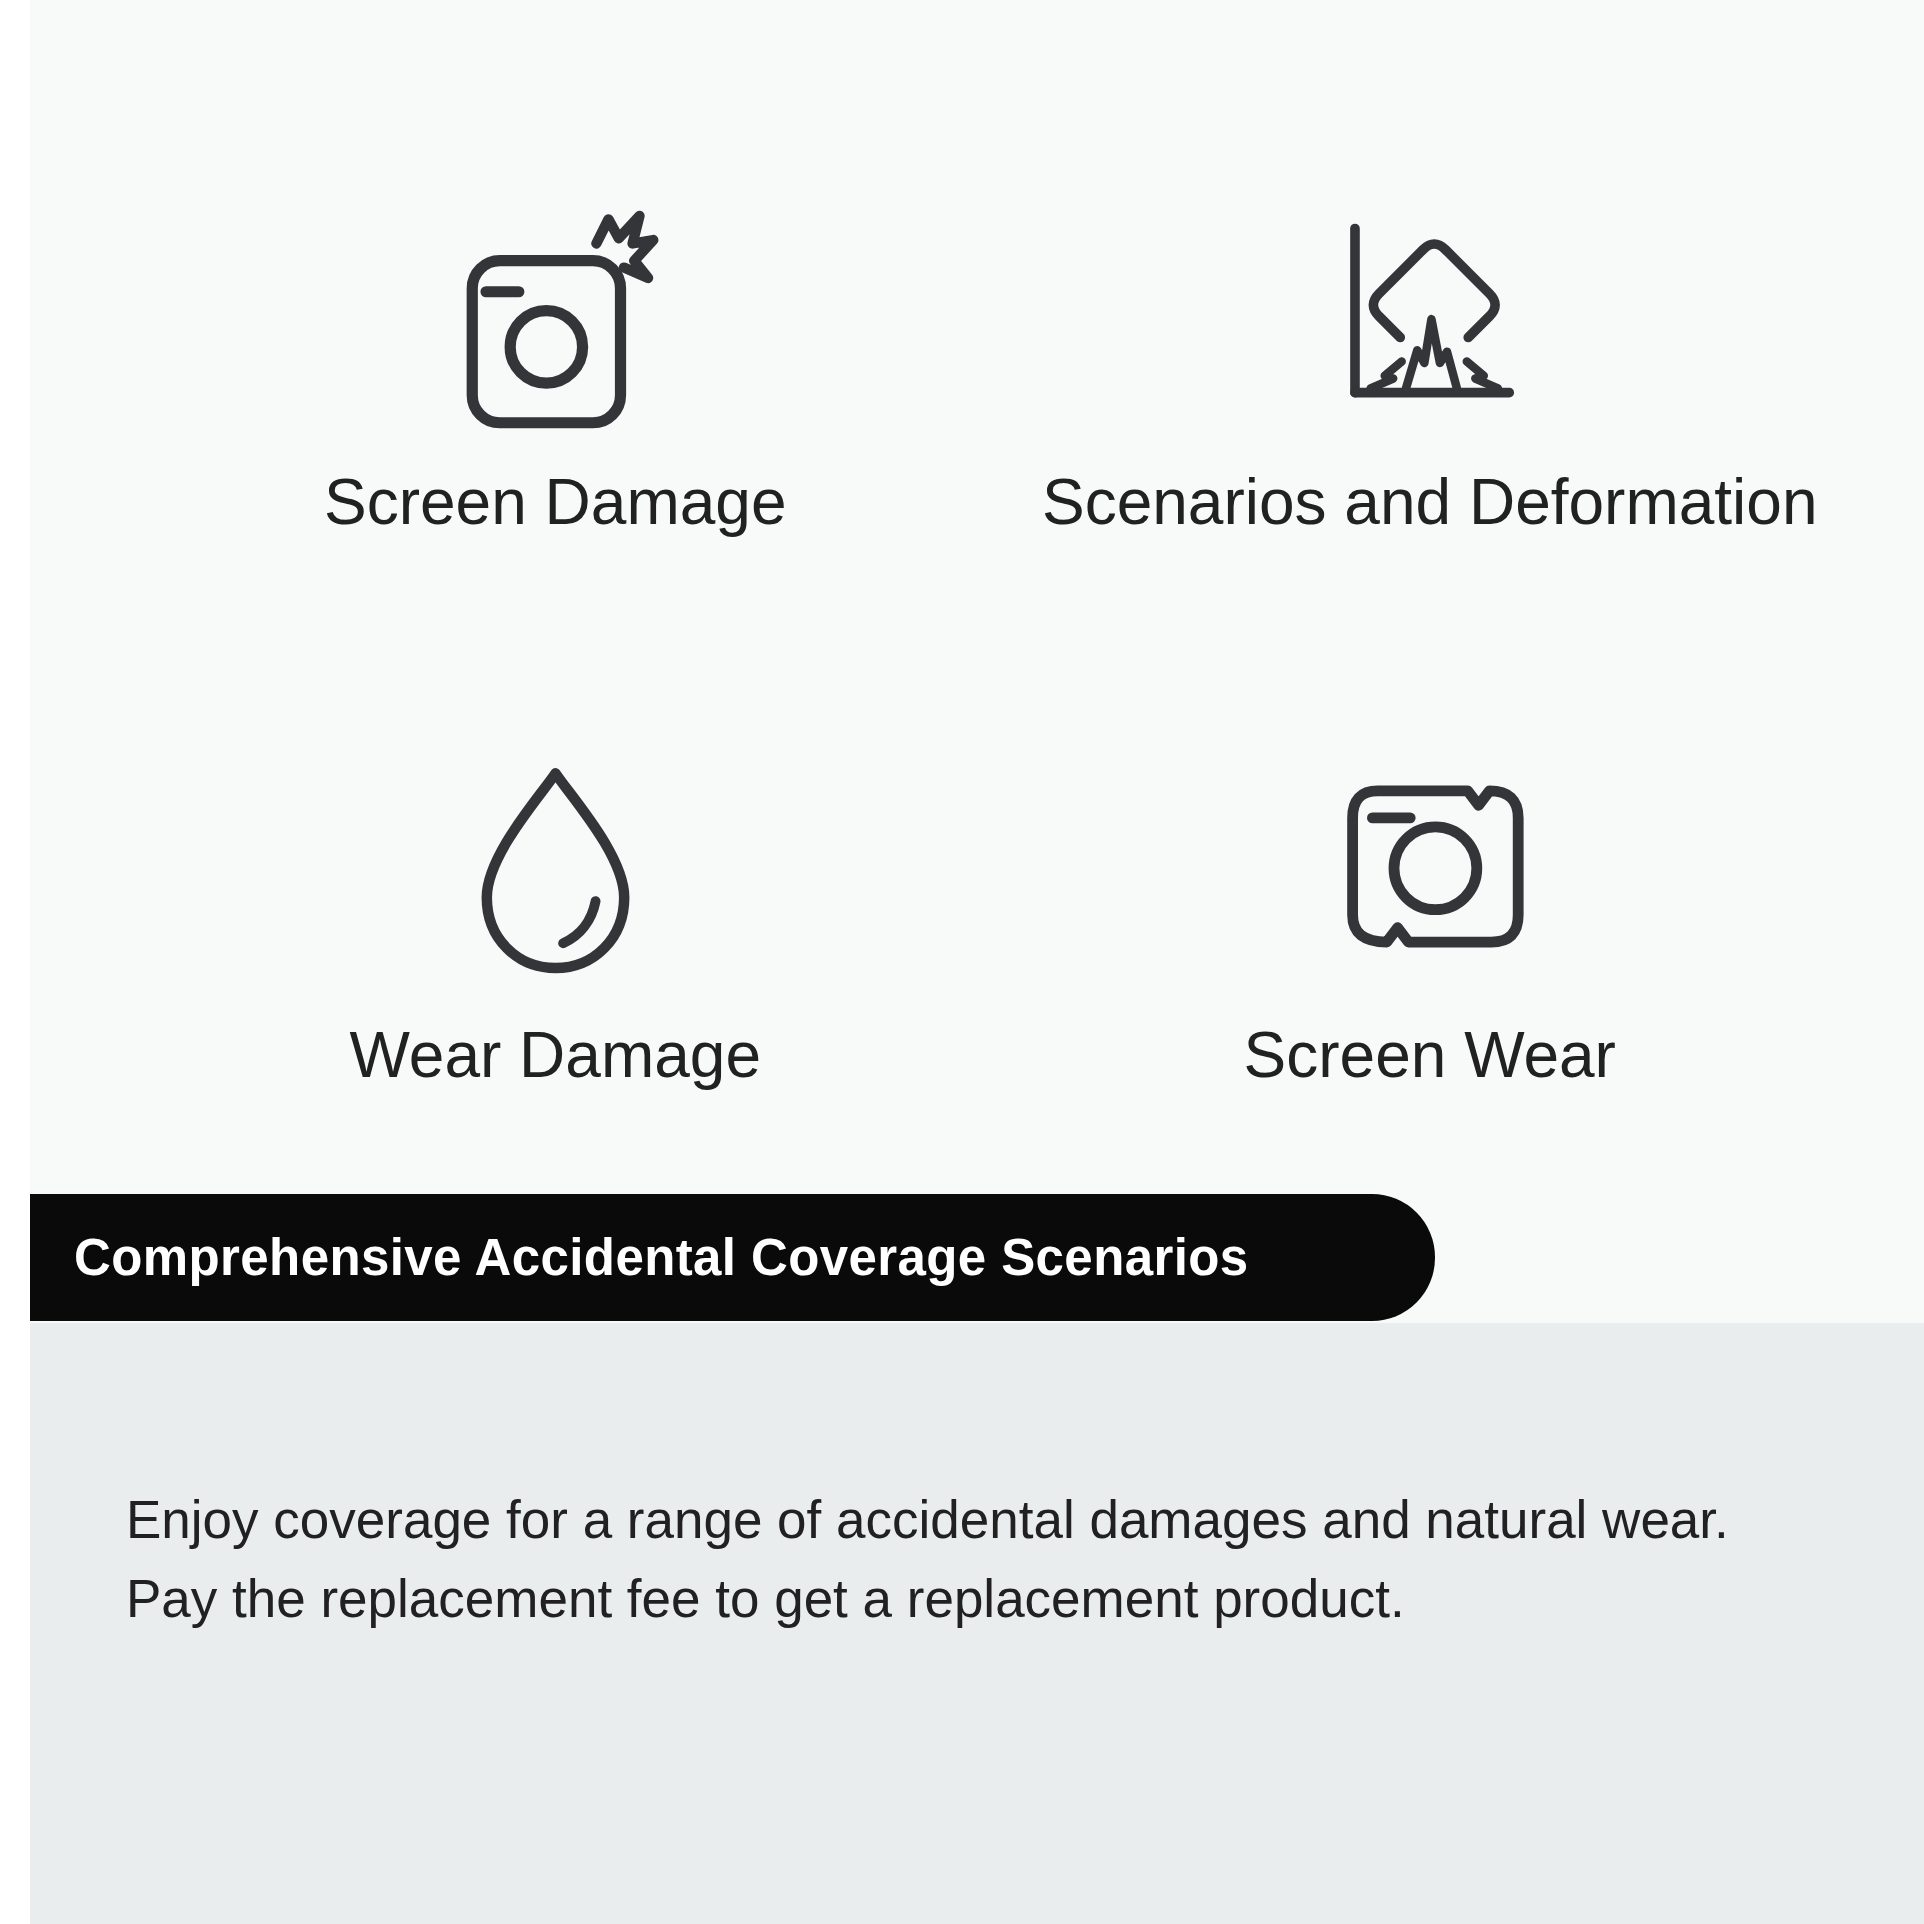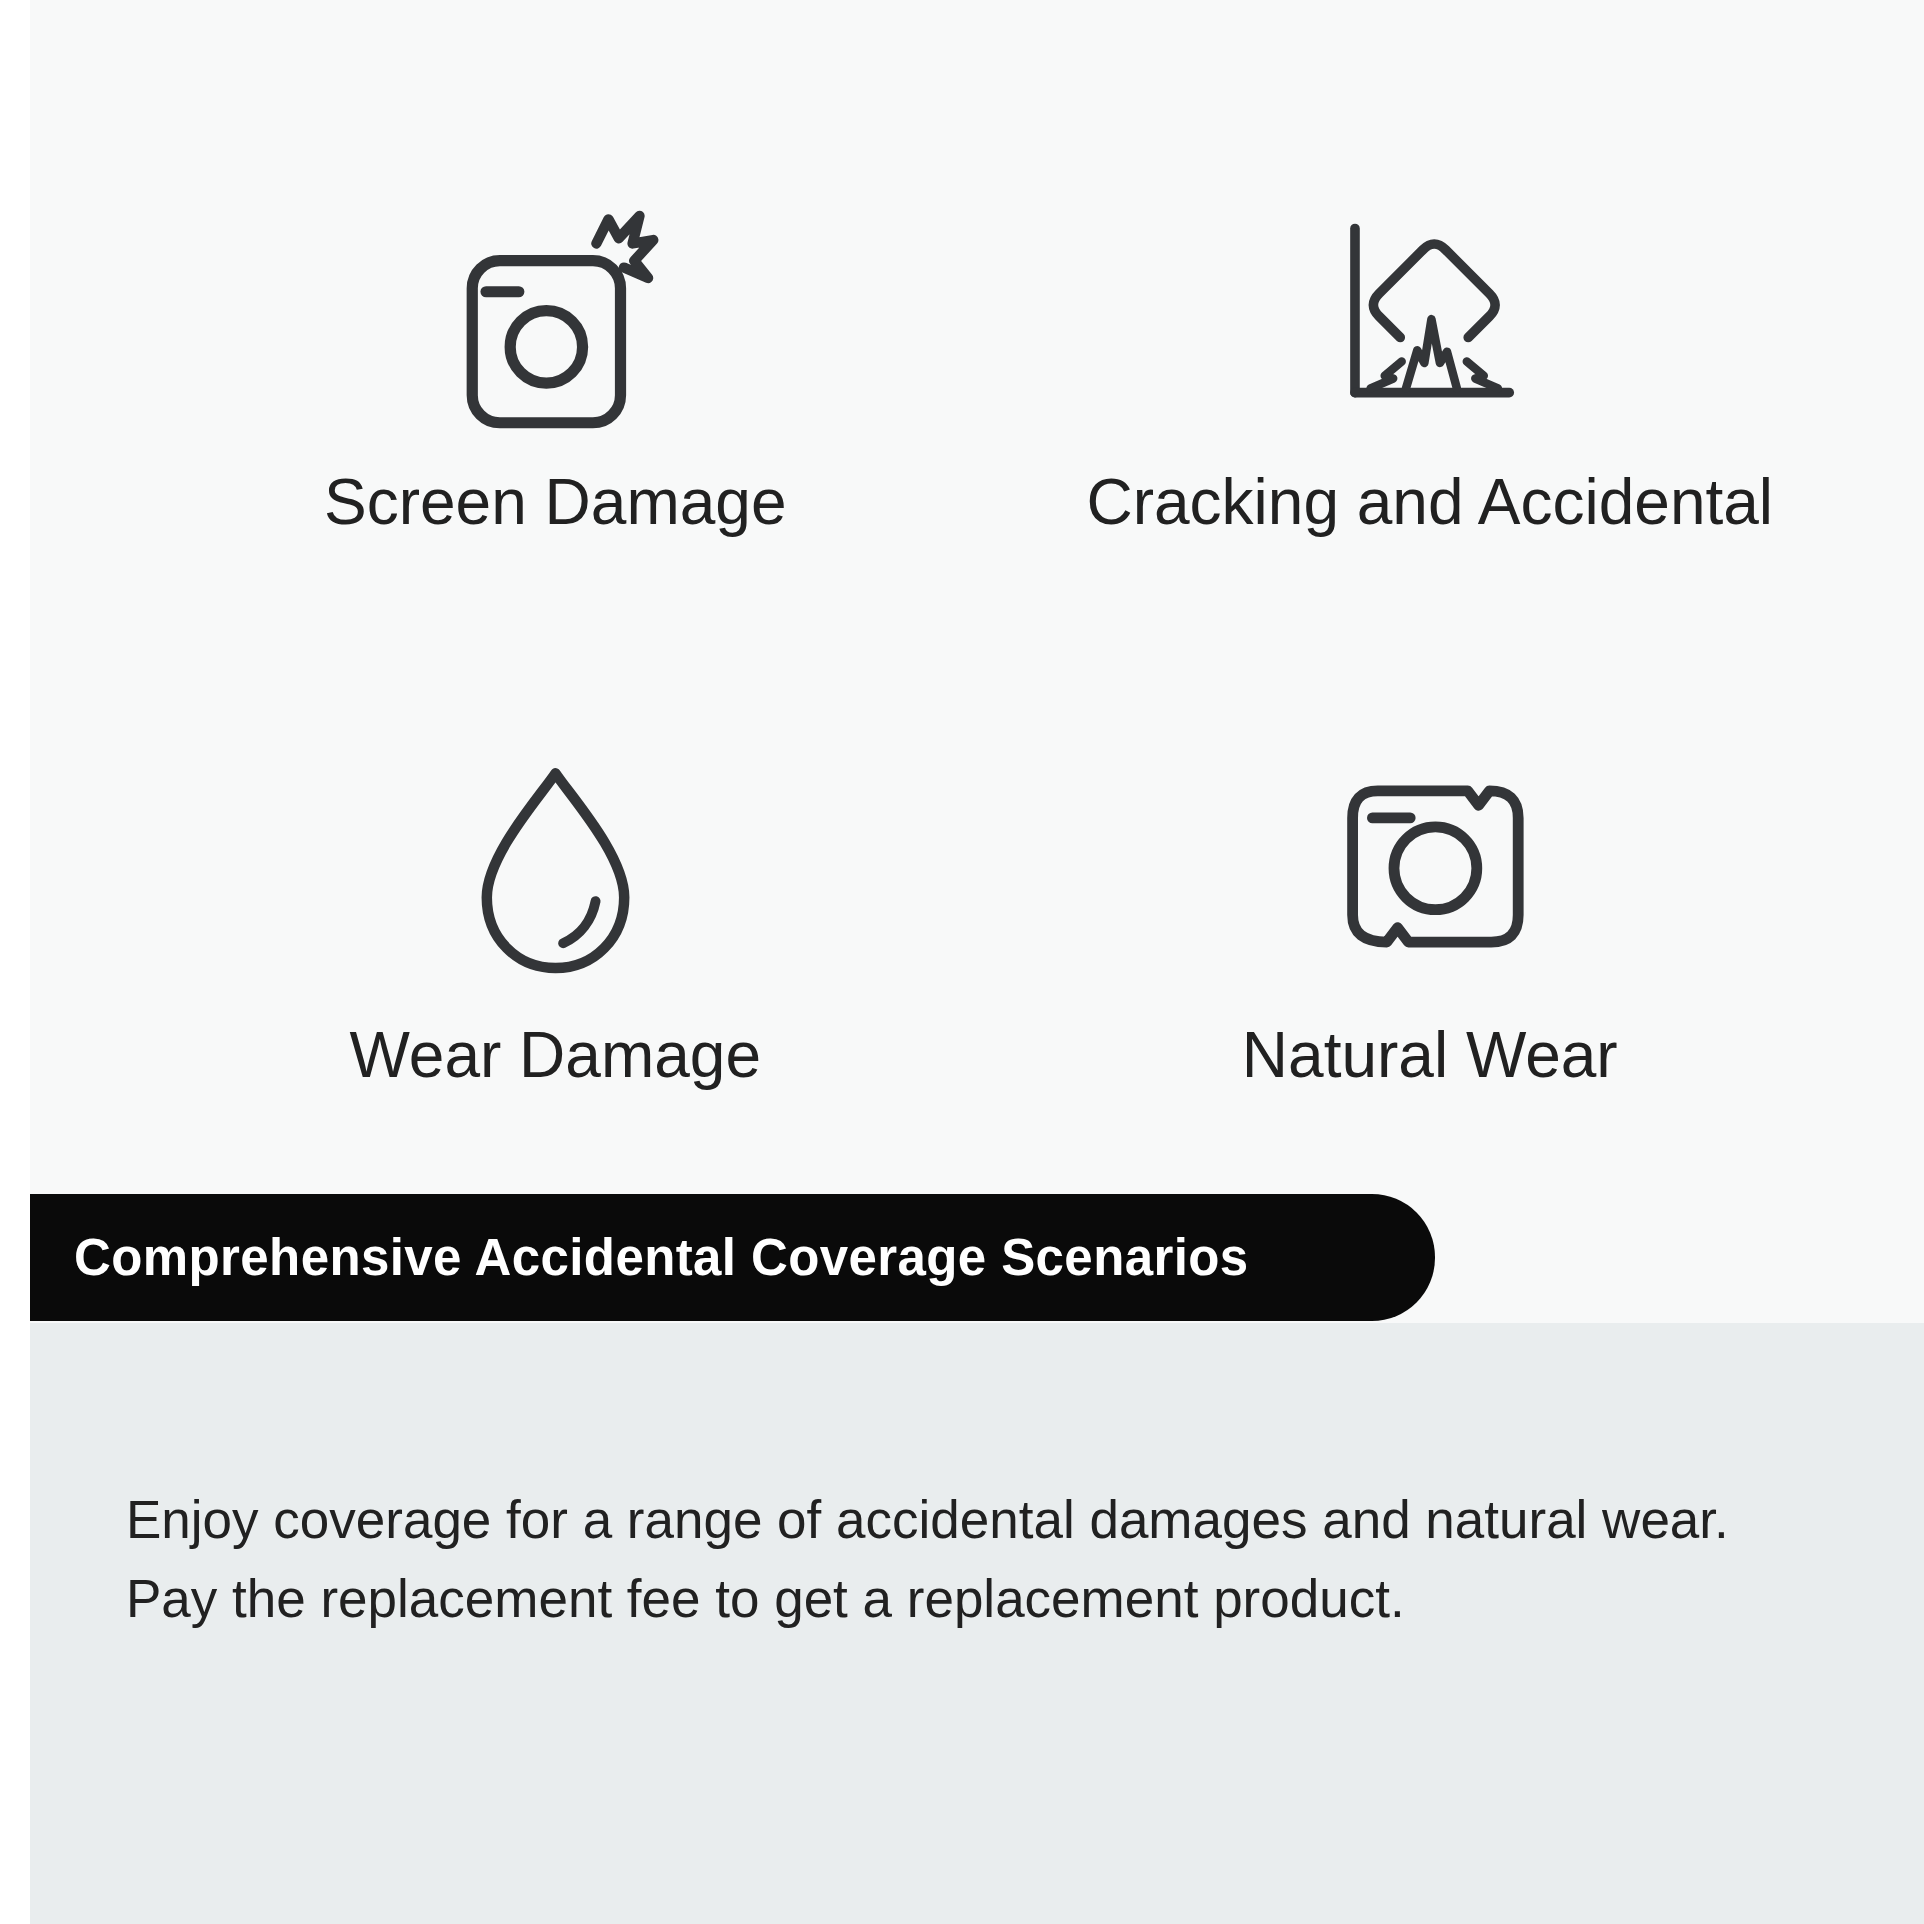--- a/index.html
+++ b/index.html
@@ -82,21 +82,21 @@
           <polyline points="45,100 33,110 39,112 23,119" stroke-width="6"></polyline>
           <polyline points="91,100 103,110 97,112 113,119" stroke-width="6"></polyline>
         </g>
       </svg>
     </div>
 
     <div class="cell r2c1">
       <span class="scenario-label" style="color: rgb(33, 33, 33);">Screen Damage</span>
     </div>
     <div class="cell r2c2">
-      <span class="scenario-label" style="color: rgb(33, 33, 33);">Cracking and Accidental</span>
+      <span class="scenario-label" style="color: rgb(33, 33, 33);">Scenarios and Deformation</span>
     </div>
 
     <div class="cell r4c1">
       <svg class="icon" width="229" height="249" viewBox="0 0 120 130" xmlns="http://www.w3.org/2000/svg">
         <g stroke="#333538">
           <path d="M 60,12 C 52,24 24,55 24,77 C 24,98.5 40,114 60,114 C 80,114 96,98.5 96,77 C 96,55 68,24 60,12 Z" stroke-width="5.5"></path>
           <path d="M 81,79 C 79,89 73,97 64,101" stroke-width="5.2"></path>
         </g>
       </svg>
     </div>
@@ -108,21 +108,21 @@
           <line x1="33" y1="33" x2="54" y2="33" stroke-width="6"></line>
           <circle cx="68" cy="61" r="23" stroke-width="6"></circle>
         </g>
       </svg>
     </div>
 
     <div class="cell r5c1">
       <span class="scenario-label" style="color: rgb(33, 33, 33);">Wear Damage</span>
     </div>
     <div class="cell r5c2">
-      <span class="scenario-label" style="color: rgb(33, 33, 33);">Natural Wear</span>
+      <span class="scenario-label" style="color: rgb(33, 33, 33);">Screen Wear</span>
     </div>
 
   </div>
 
   <div class="banner" style="background: rgb(10, 10, 10);">
     <span class="banner-title" style="color: rgb(255, 255, 255);">Comprehensive Accidental Coverage Scenarios</span>
   </div>
 
   <div class="description" style="color: rgb(33, 33, 33);">
     <div>Enjoy coverage for a range of accidental damages and natural wear.</div>

